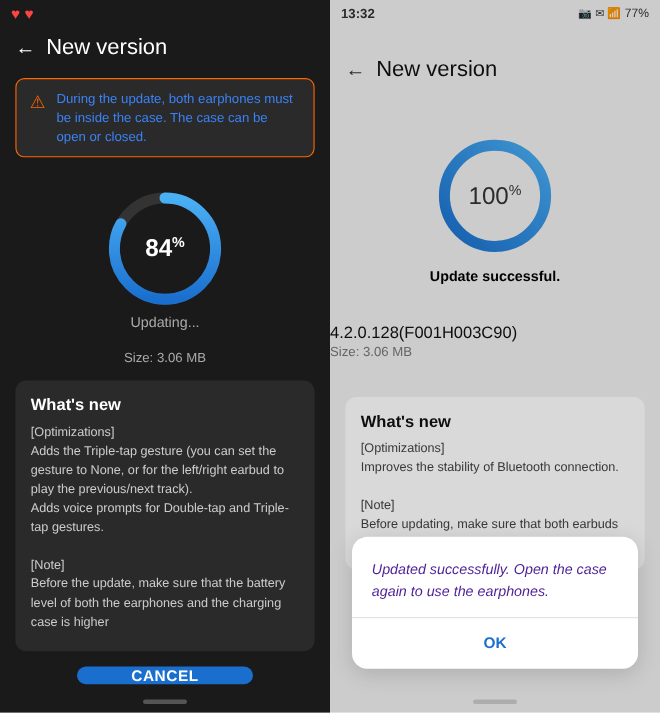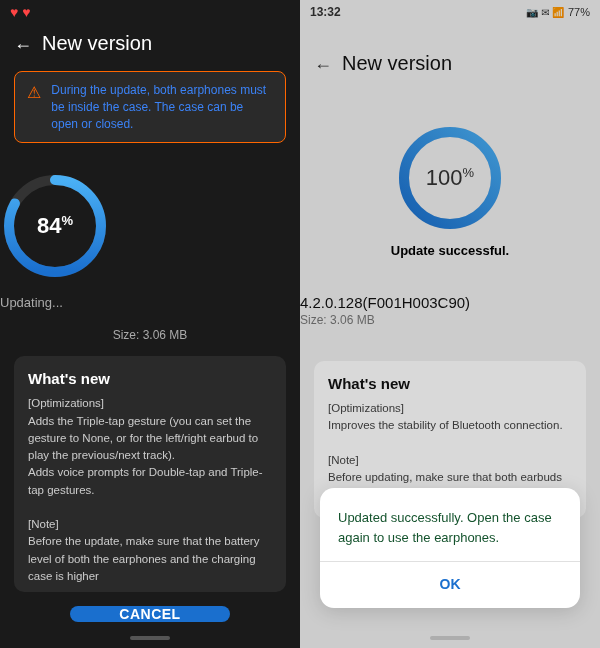--- a/index.html
+++ b/index.html
@@ -81,21 +81,21 @@
 
     .warning-text {
       color: #3b82f6;
       font-size: 12px;
       line-height: 1.4;
     }
 
     .progress-area {
       display: flex;
       flex-direction: column;
-      align-items: flex-start;
+      align-items: center;
       padding: 20px 0 10px;
     }
 
     .circle-container {
       width: 110px;
       height: 110px;
       position: relative;
     }
 
     .circle-container svg {
@@ -114,21 +114,21 @@
     }
 
     .percent-sym {
       font-size: 13px;
       vertical-align: super;
     }
 
     .updating-text {
       color: #aaa;
       font-size: 13px;
-      margin-top: 14px;
+      margin-top: 4px;
     }
 
     .version-info {
       text-align: center;
       margin-top: 6px;
     }
 
     .version-number {
       color: #fff;
       font-size: 15px;
@@ -328,24 +328,25 @@
 
     .dialog-box {
       background: #fff;
       border-radius: 14px;
       padding: 20px 18px 12px;
       width: 260px;
       box-shadow: 0 4px 20px rgba(0,0,0,0.15);
     }
 
     .dialog-message {
-      color: #14532d;
+      color: #4c1d95;
       font-size: 13px;
       line-height: 1.5;
       margin-bottom: 14px;
+      font-style: italic;
     }
 
     .dialog-divider {
       height: 1px;
       background: #e0e0e0;
       margin: 0 -18px;
     }
 
     .dialog-actions {
       display: flex;

